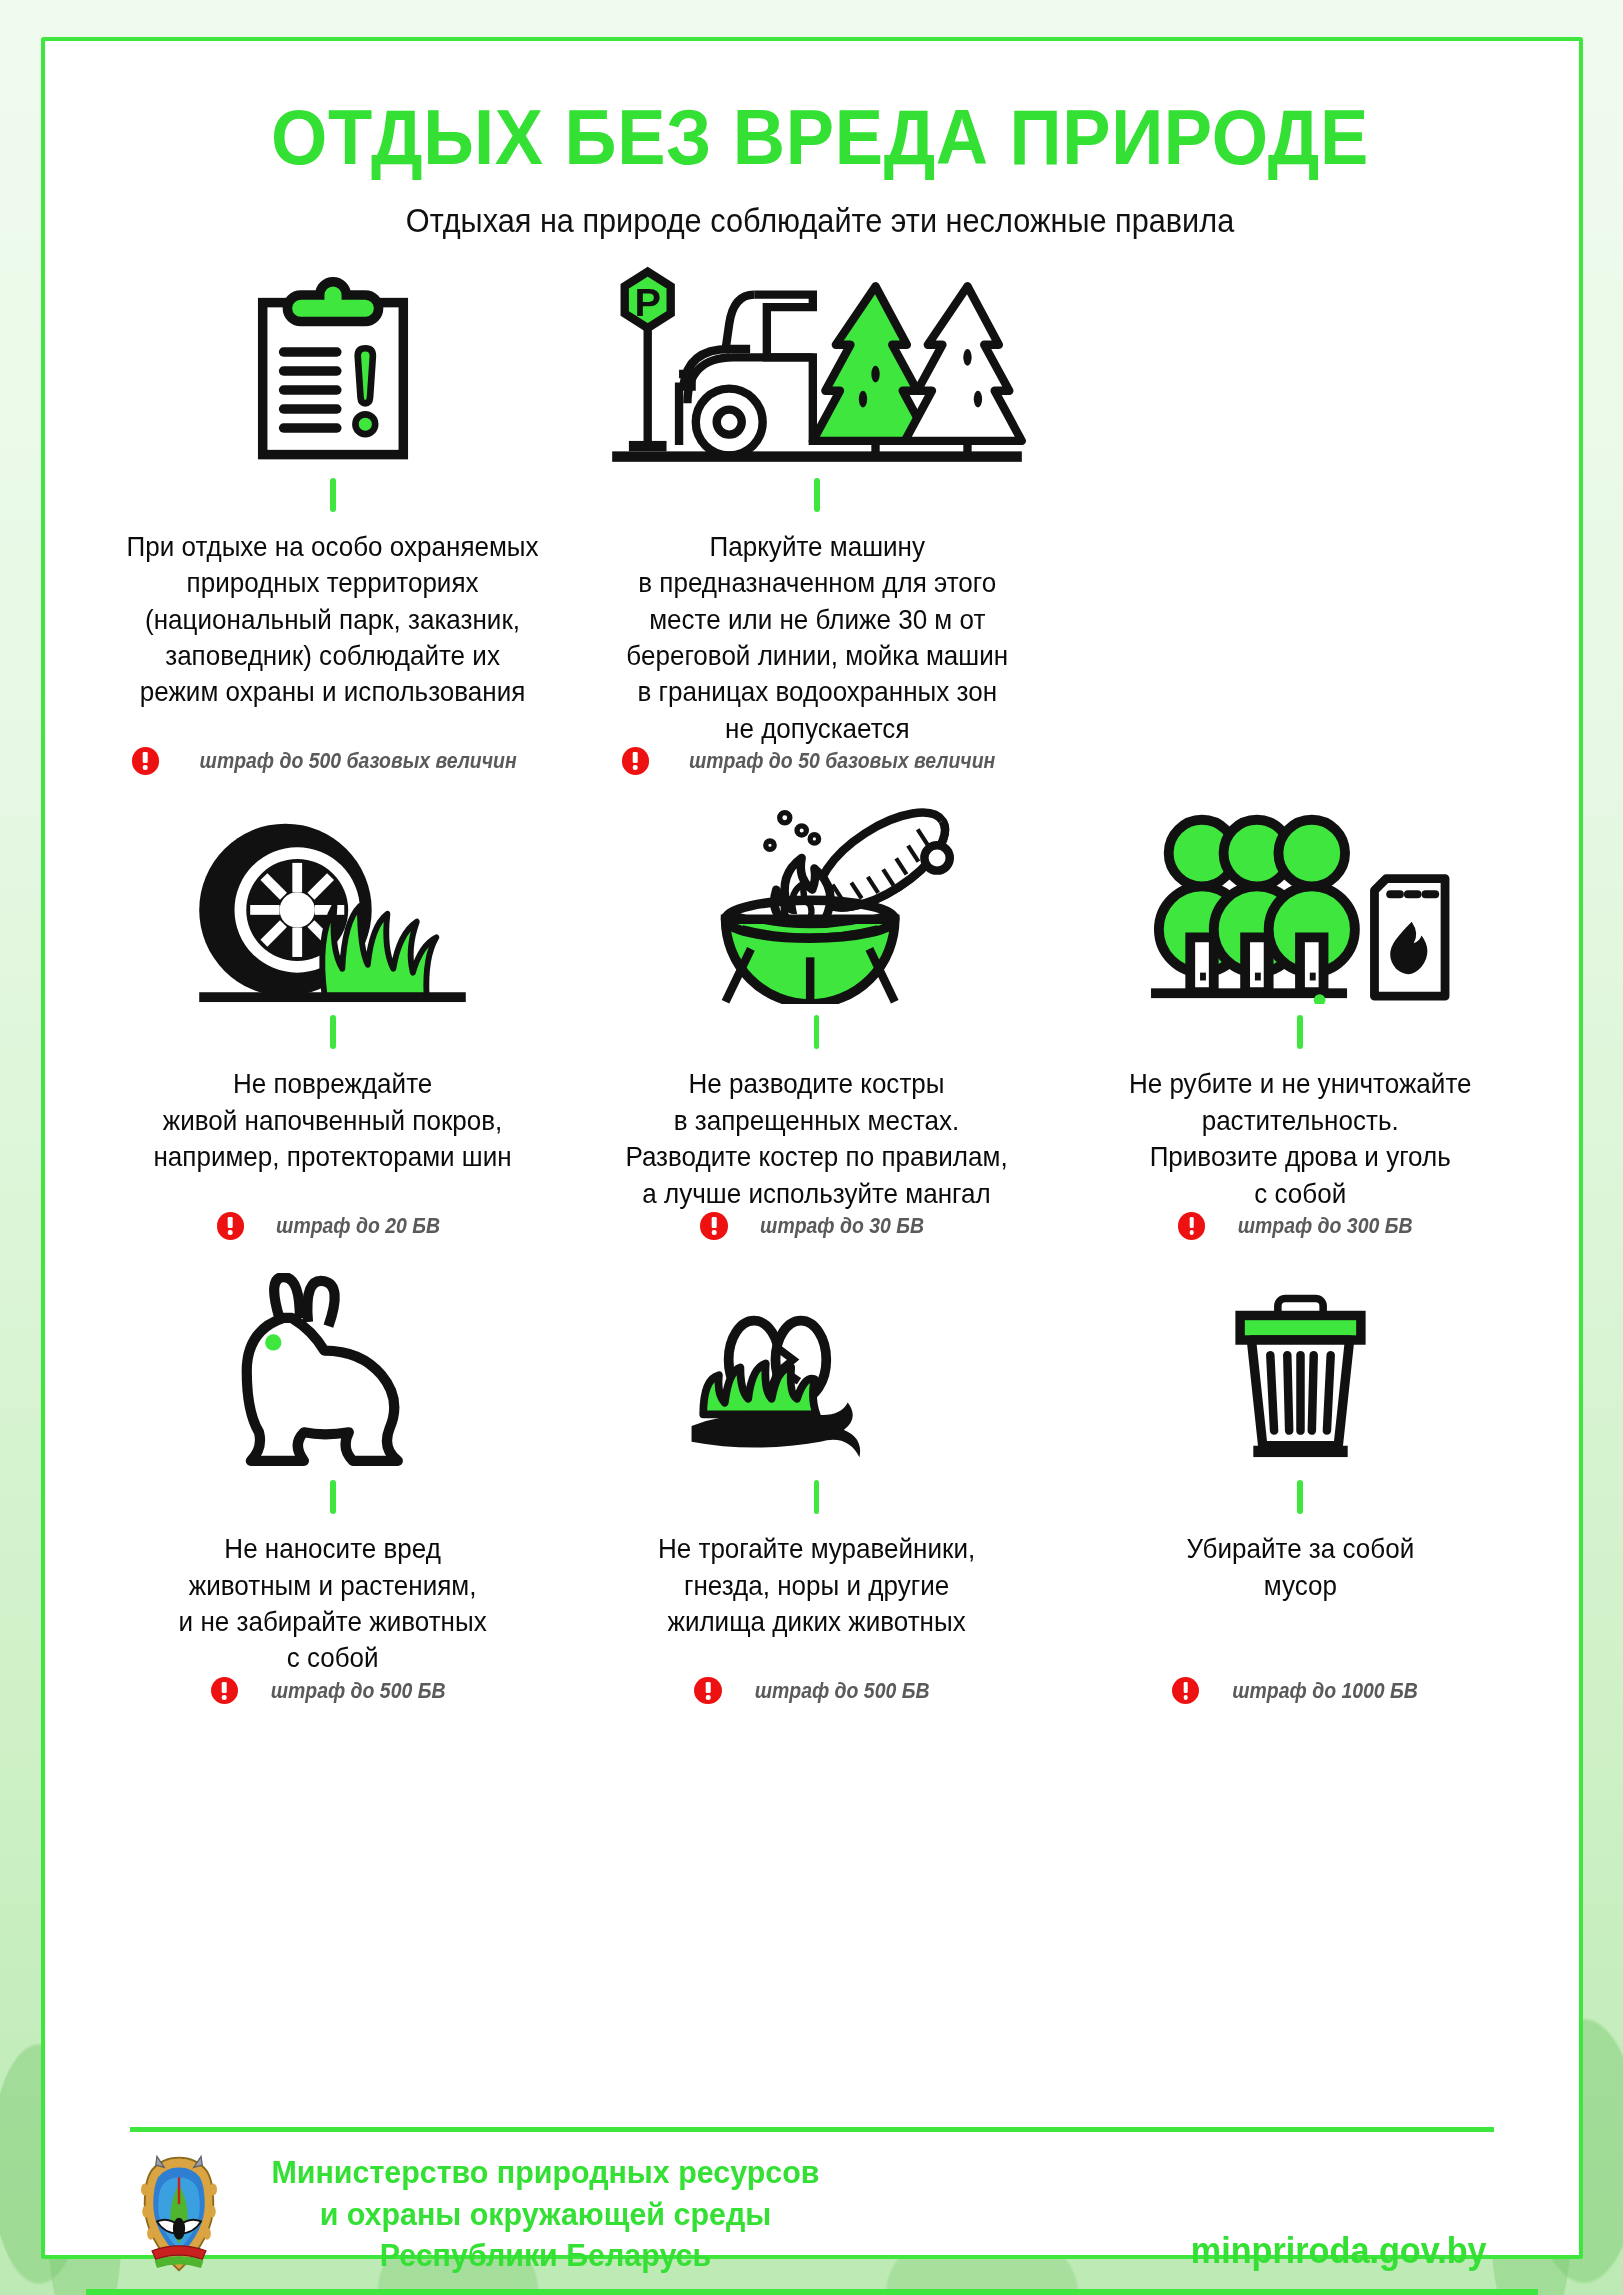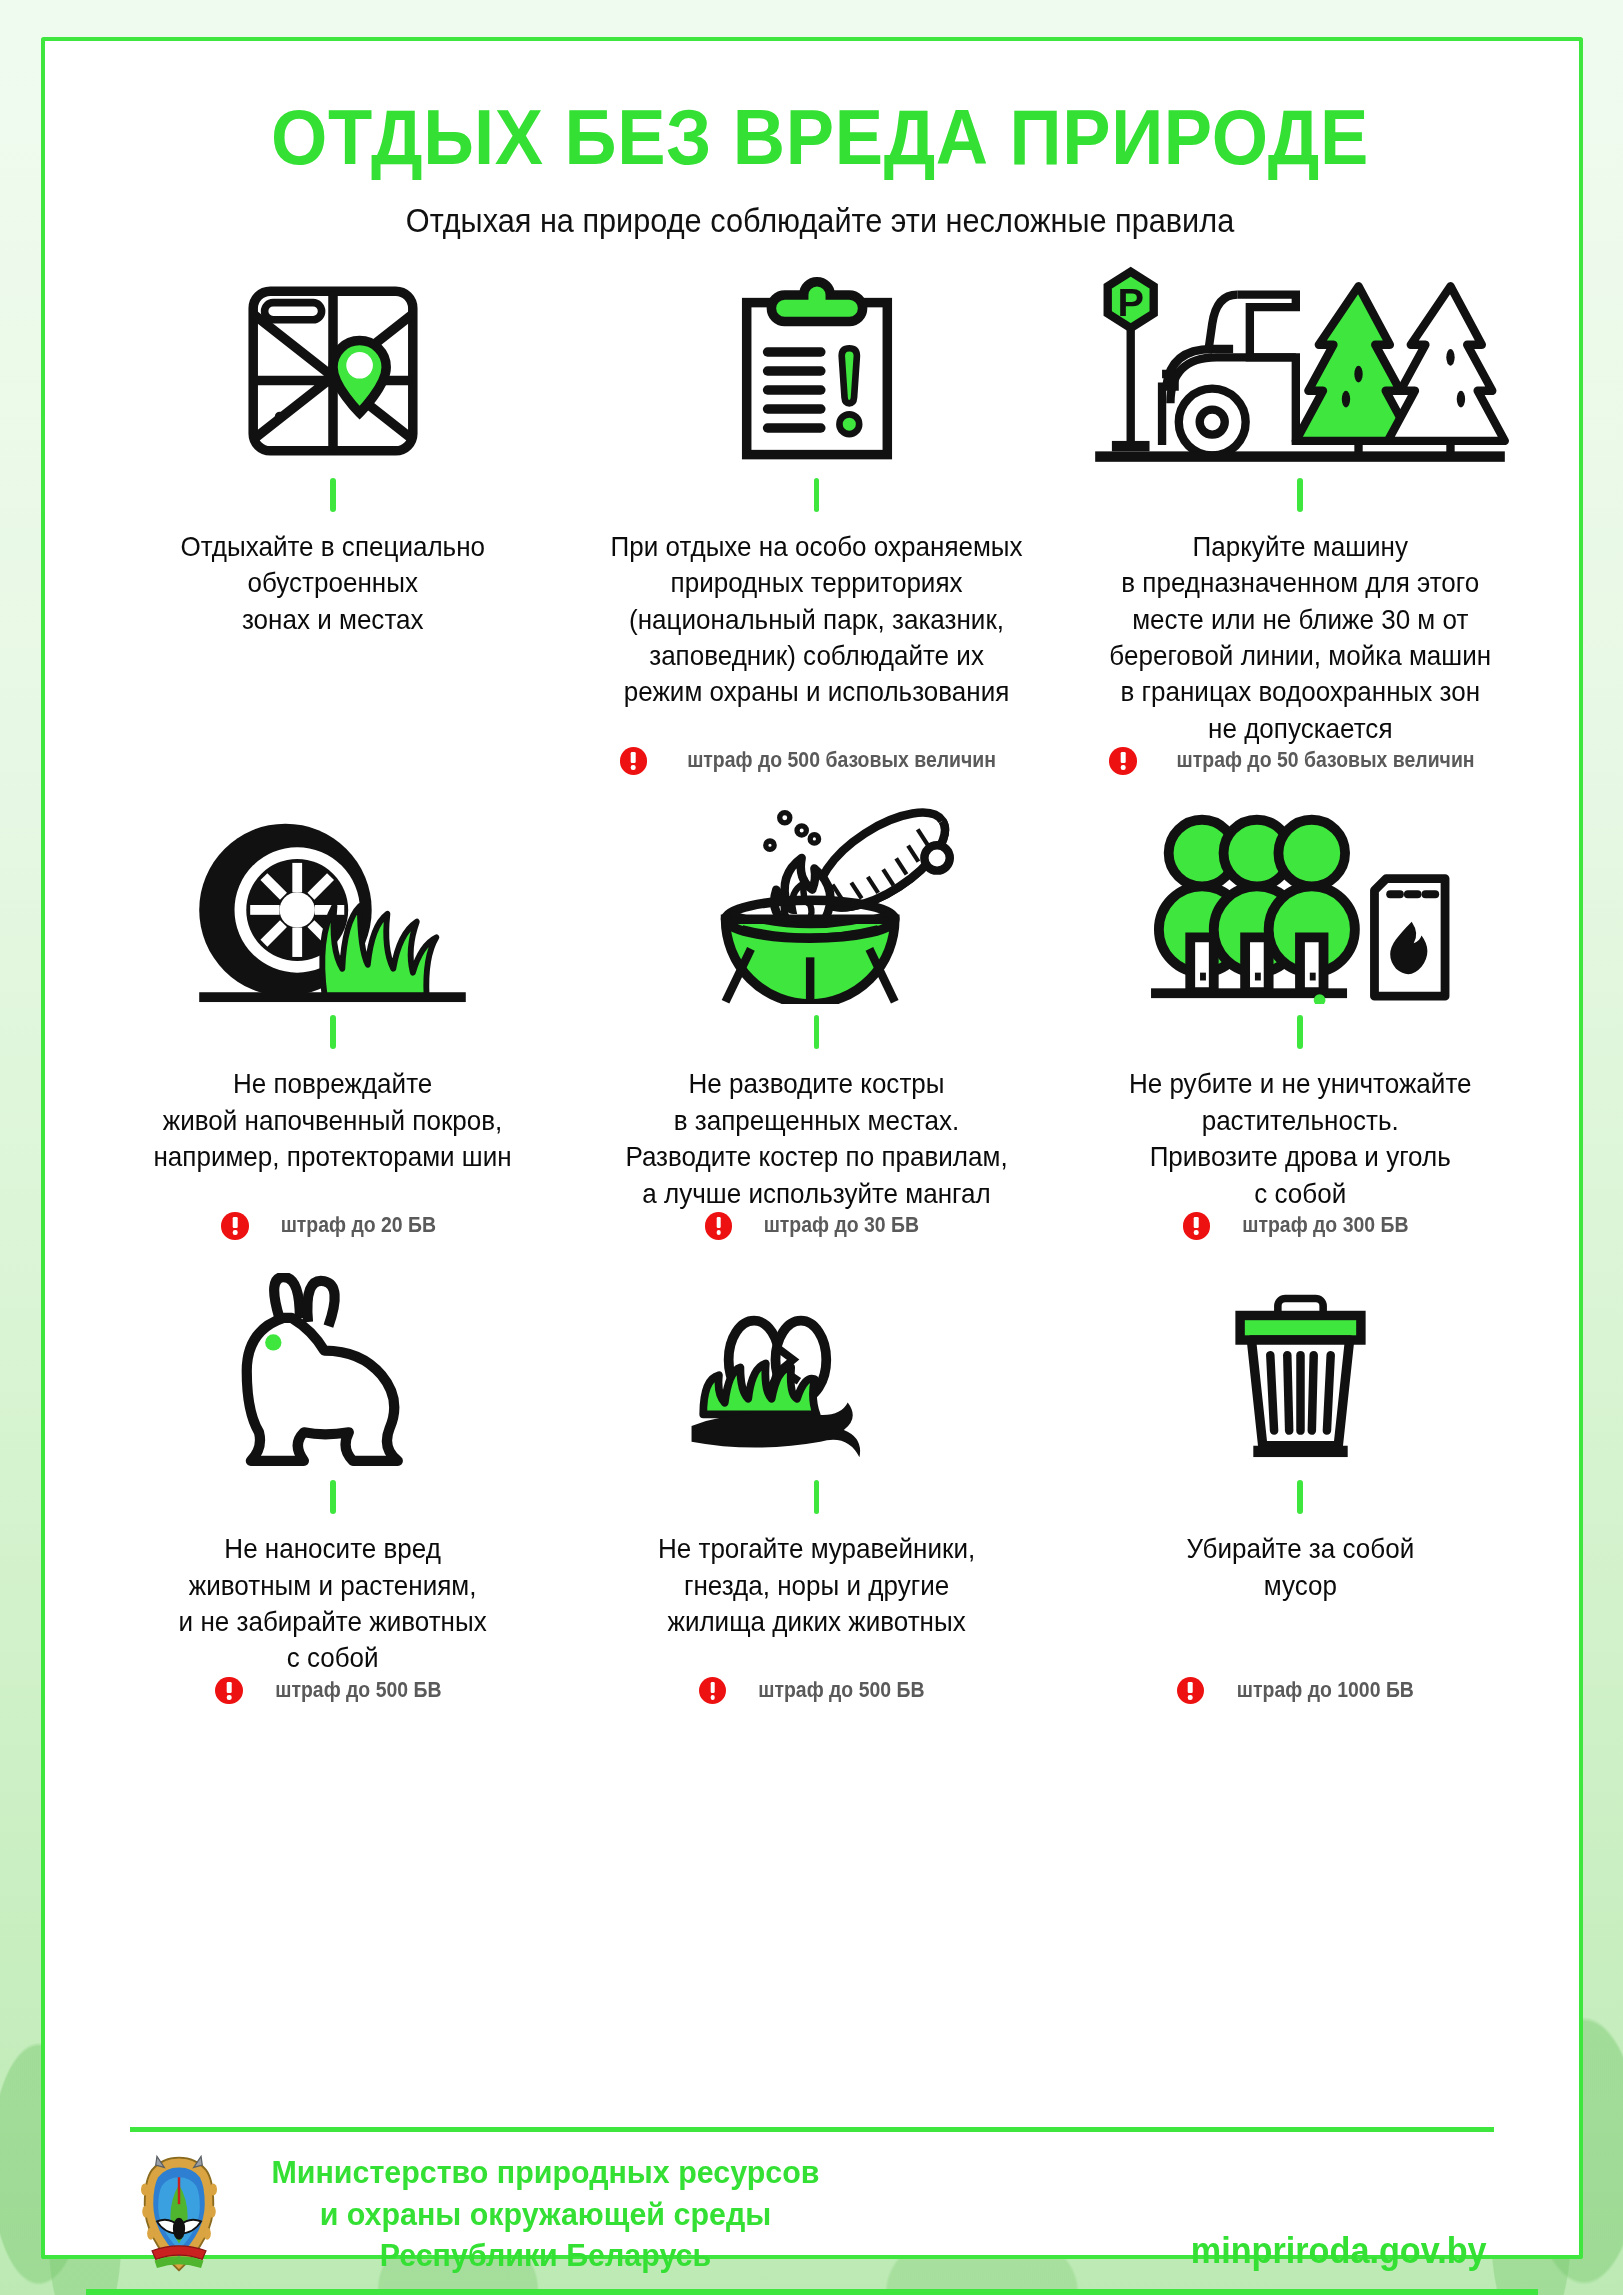--- a/index.html
+++ b/index.html
@@ -94,22 +94,24 @@
     margin-top: 17px;
     text-align: center;
     color: #0b0b0b;
     font-size: 28px;
     line-height: 1.30;
     transform: scaleX(0.93);
     white-space: pre-line;
   }
   .penalty {
     display: flex;
+    align-items: center;
     gap: 23px;
     margin-top: auto;
+    font-style: italic;
   }
   .penalty-spacer { margin-top: auto; height: 0; }
   .warn-icon {
     width: 27.5px; height: 27.5px;
     border-radius: 50%;
     background: #ee1111;
     position: relative;
     flex: none;
   }
   .warn-icon::before {
@@ -193,37 +195,20 @@
 
   <div class="card">
 
     <div class="title">ОТДЫХ БЕЗ ВРЕДА ПРИРОДЕ</div>
     <div class="subtitle">Отдыхая на природе соблюдайте эти несложные правила</div>
 
     <div class="grid">
 
       <div class="row row-1">
 
-        <div class="cell">
-          <div class="icon-box">
-            <svg width="190" height="190" viewBox="0 0 100 100">
-              <rect x="8" y="8" width="84" height="84" rx="9" fill="none" stroke="#111" stroke-width="5"></rect>
-              <path d="M8 20 L92 86 M92 20 L8 86 M50 8 L50 92 M8 55 L92 55" stroke="#111" stroke-width="5" fill="none"></path>
-              <rect x="14" y="14" width="30" height="9" rx="4.5" fill="none" stroke="#111" stroke-width="4"></rect>
-              <circle cx="22" cy="74" r="2.6" fill="#111"></circle>
-              <path d="M64 34 a14 14 0 0 1 14 14 c0 10 -14 24 -14 24 s-14 -14 -14 -24 a14 14 0 0 1 14 -14z" fill="#3ee63e" stroke="#111" stroke-width="5"></path>
-              <circle cx="64" cy="47" r="7" fill="#fff"></circle>
-            </svg>
-          </div>
-          <div class="stem"></div>
-          <div class="caption">Отдыхайте в специально
-обустроенных
-зонах и местах</div>
-          <div class="penalty-spacer"></div>
-        </div>
 
         <div class="cell">
           <div class="icon-box">
             <svg width="164" height="190" viewBox="0 0 86 100">
               <rect x="6" y="14" width="74" height="80" fill="#fff" stroke="#111" stroke-width="5"></rect>
               <path d="M26 10 h10 a7 7 0 0 1 14 0 h10 a7 7 0 0 1 0 14 h-34 a7 7 0 0 1 0 -14z" fill="#3ee63e" stroke="#111" stroke-width="5"></path>
               <g stroke="#111" stroke-width="5" stroke-linecap="round">
                 <line x1="17" y1="40" x2="45" y2="40"></line>
                 <line x1="17" y1="50" x2="45" y2="50"></line>
                 <line x1="17" y1="60" x2="45" y2="60"></line>

